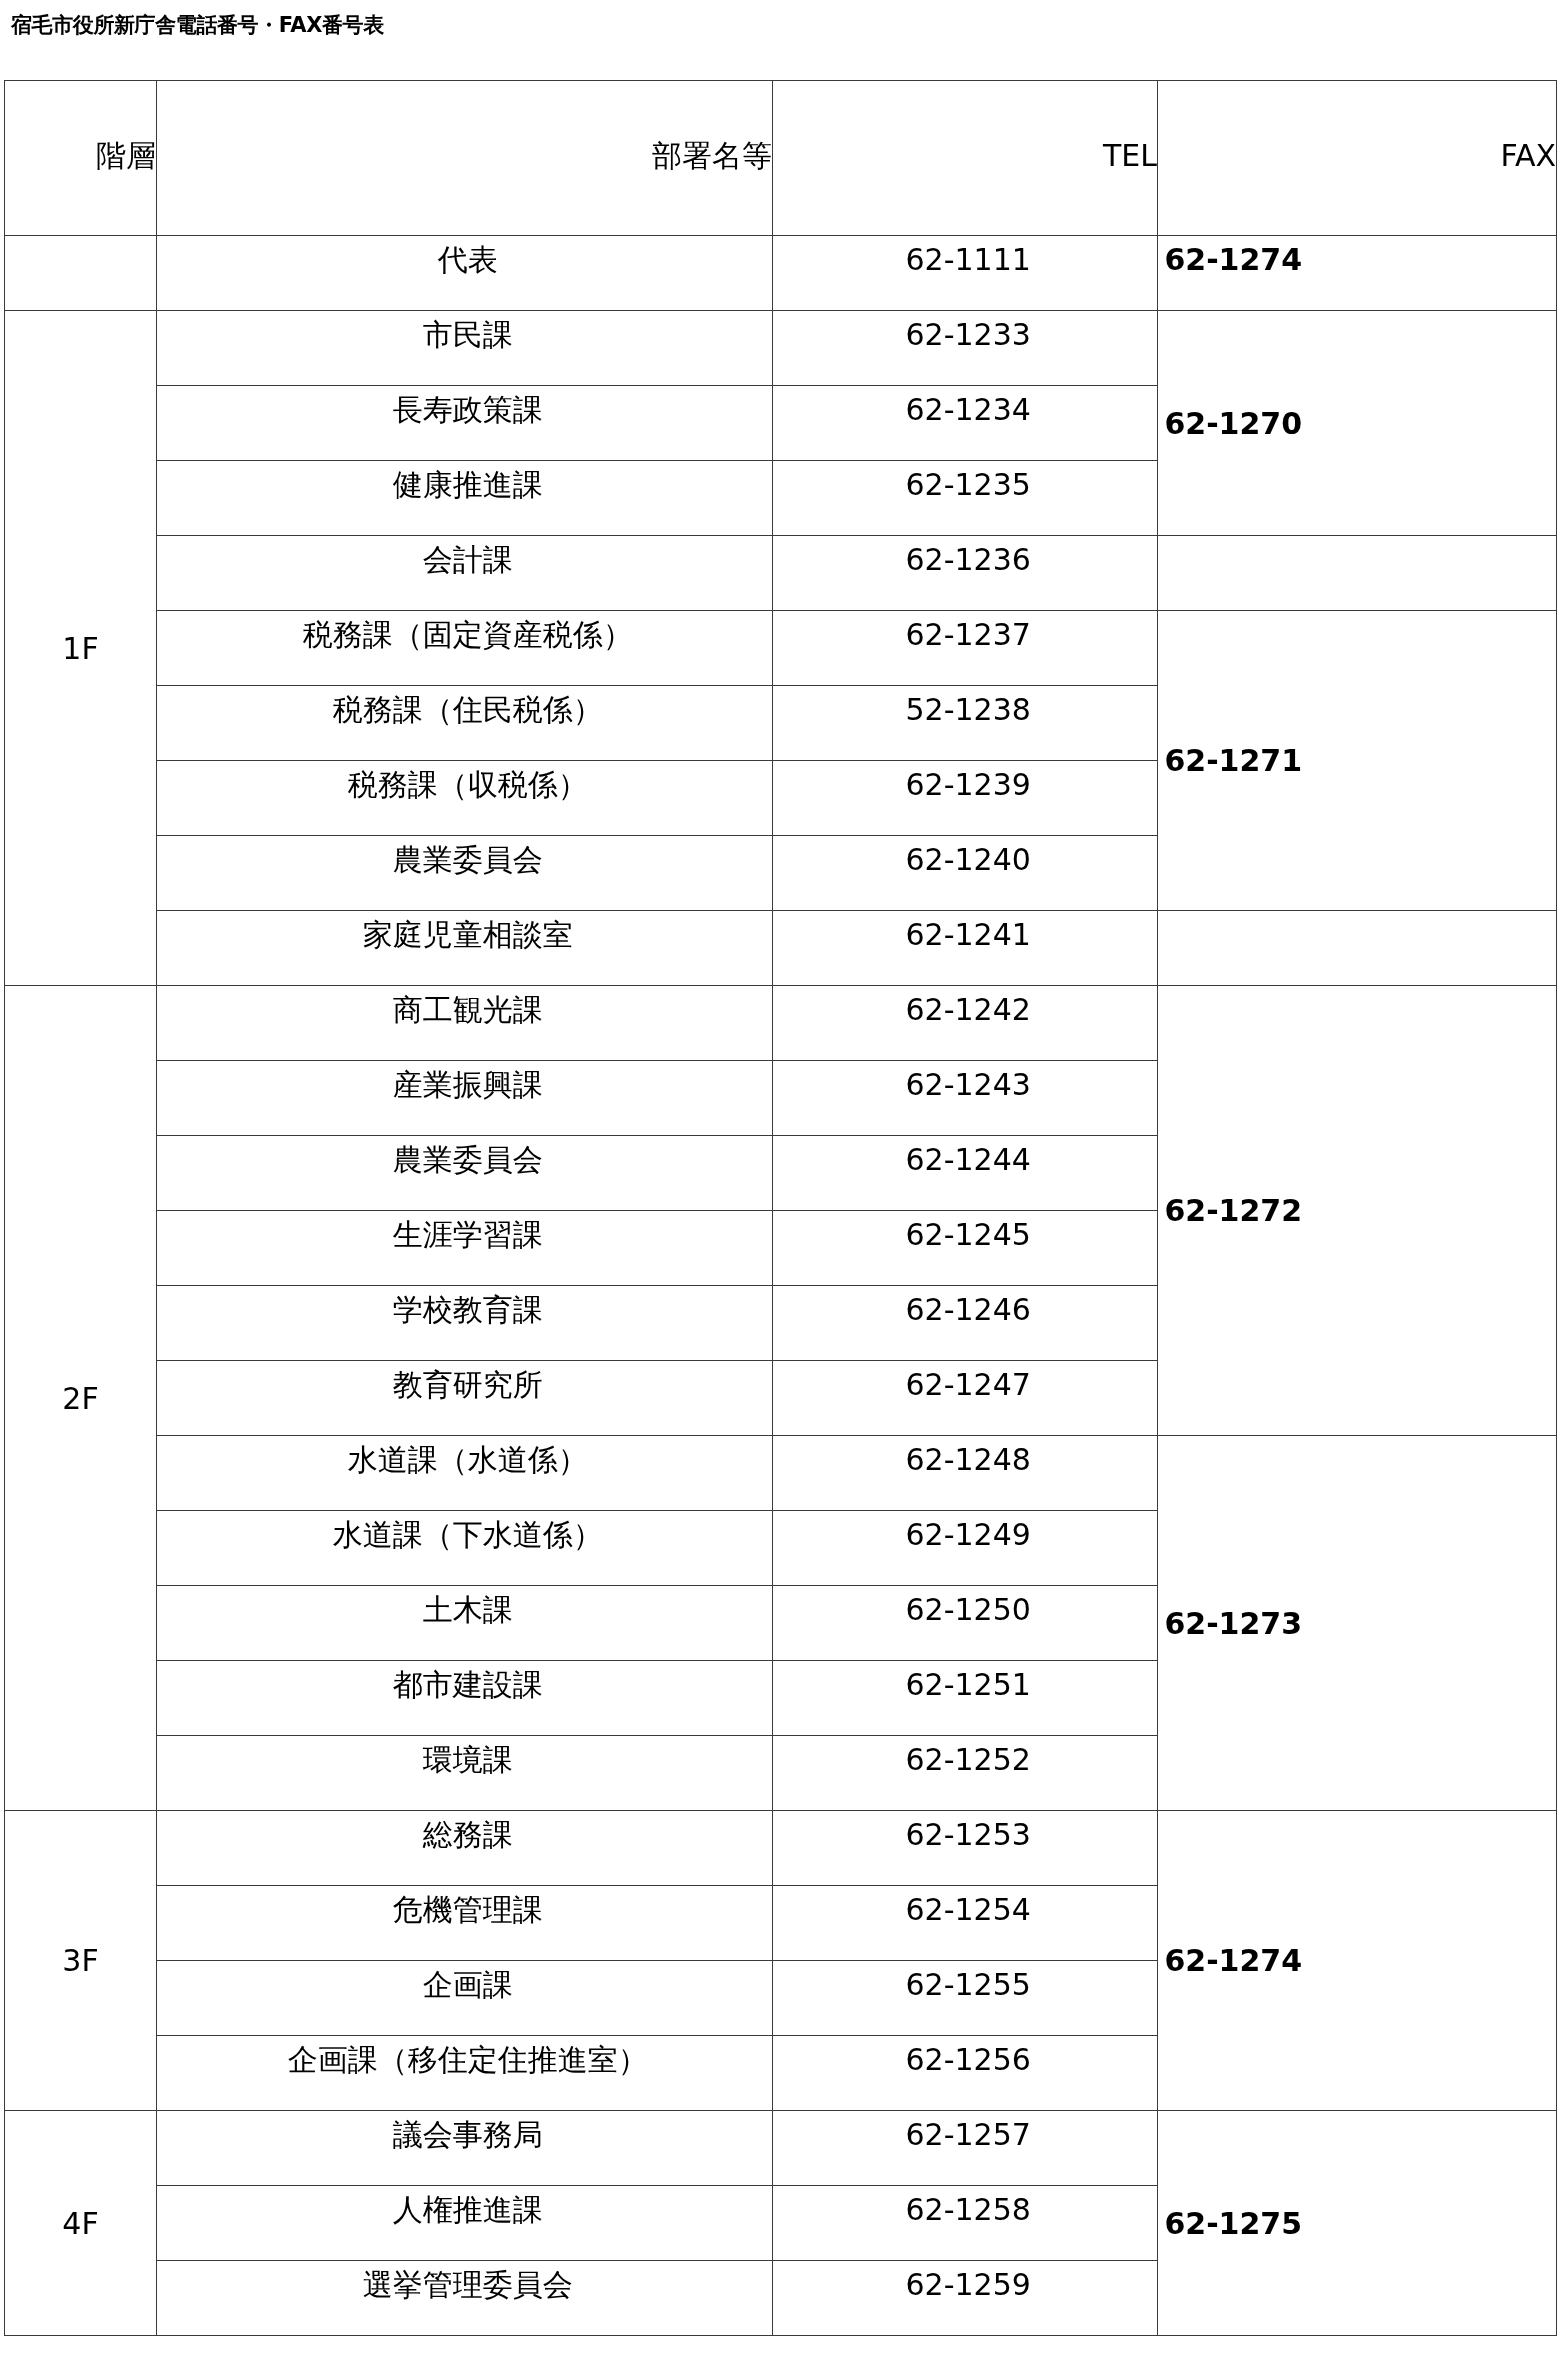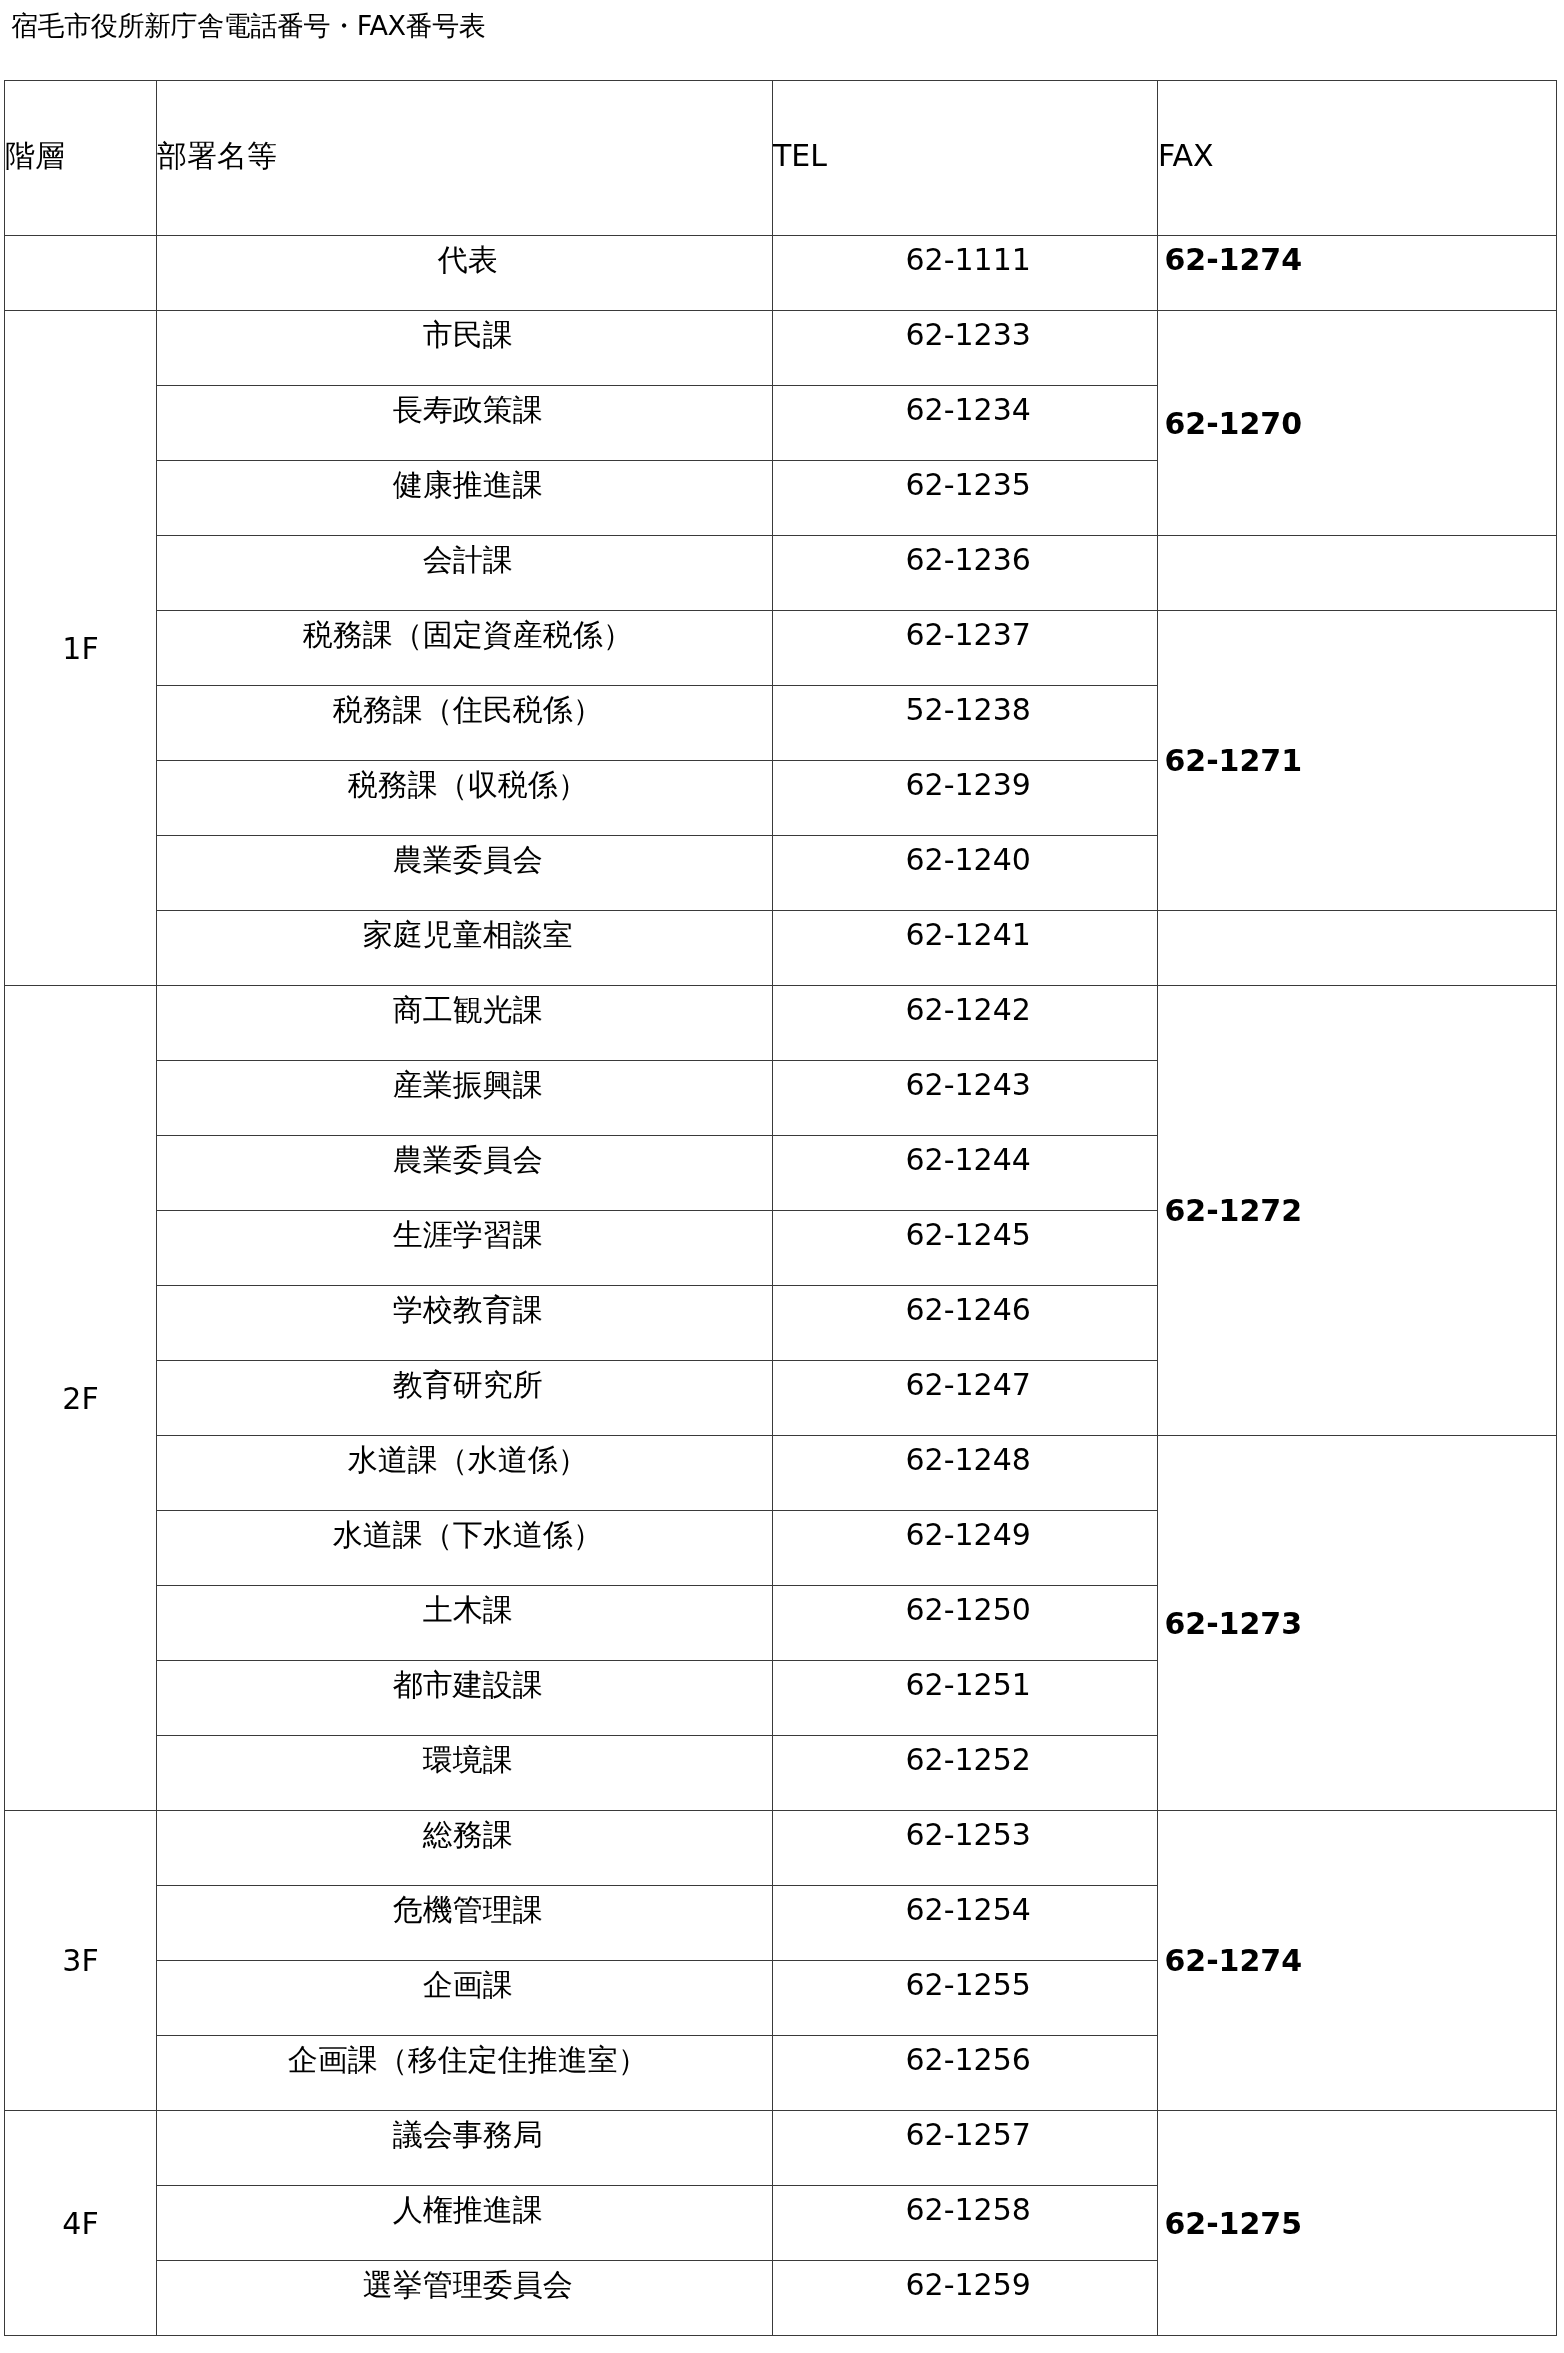--- a/index.html
+++ b/index.html
@@ -12,22 +12,22 @@
     height: 2354px;
     position: relative;
     overflow: hidden;
     font-family: "DejaVu Sans", "Liberation Sans", sans-serif;
     color: #000;
   }
   .doc-title {
     position: absolute;
     left: 11px;
     top: 8px;
-    font-size: 27px;
-    font-weight: normal;
+    font-size: 21px;
+    font-weight: bold;
     line-height: 35px;
     letter-spacing: -0.4px;
     white-space: nowrap;
   }
   table.directory {
     position: absolute;
     left: 4px;
     top: 80px;
     width: 1553px;
     border-collapse: collapse;
@@ -43,21 +43,21 @@
     border: 1.6px solid #3a3a3a;
     padding: 0;
     font-weight: normal;
     font-size: 30px;
     line-height: 37px;
     overflow: hidden;
     white-space: nowrap;
   }
   table.directory th {
     height: 148px;
-    text-align: left;
+    text-align: right;
     vertical-align: middle;
     padding-bottom: 6.4px;
   }
   table.directory tbody tr {
     height: 75px;
   }
   table.directory td.dept,
   table.directory td.tel {
     vertical-align: top;
     padding: 4.8px 0 0 6.4px;

